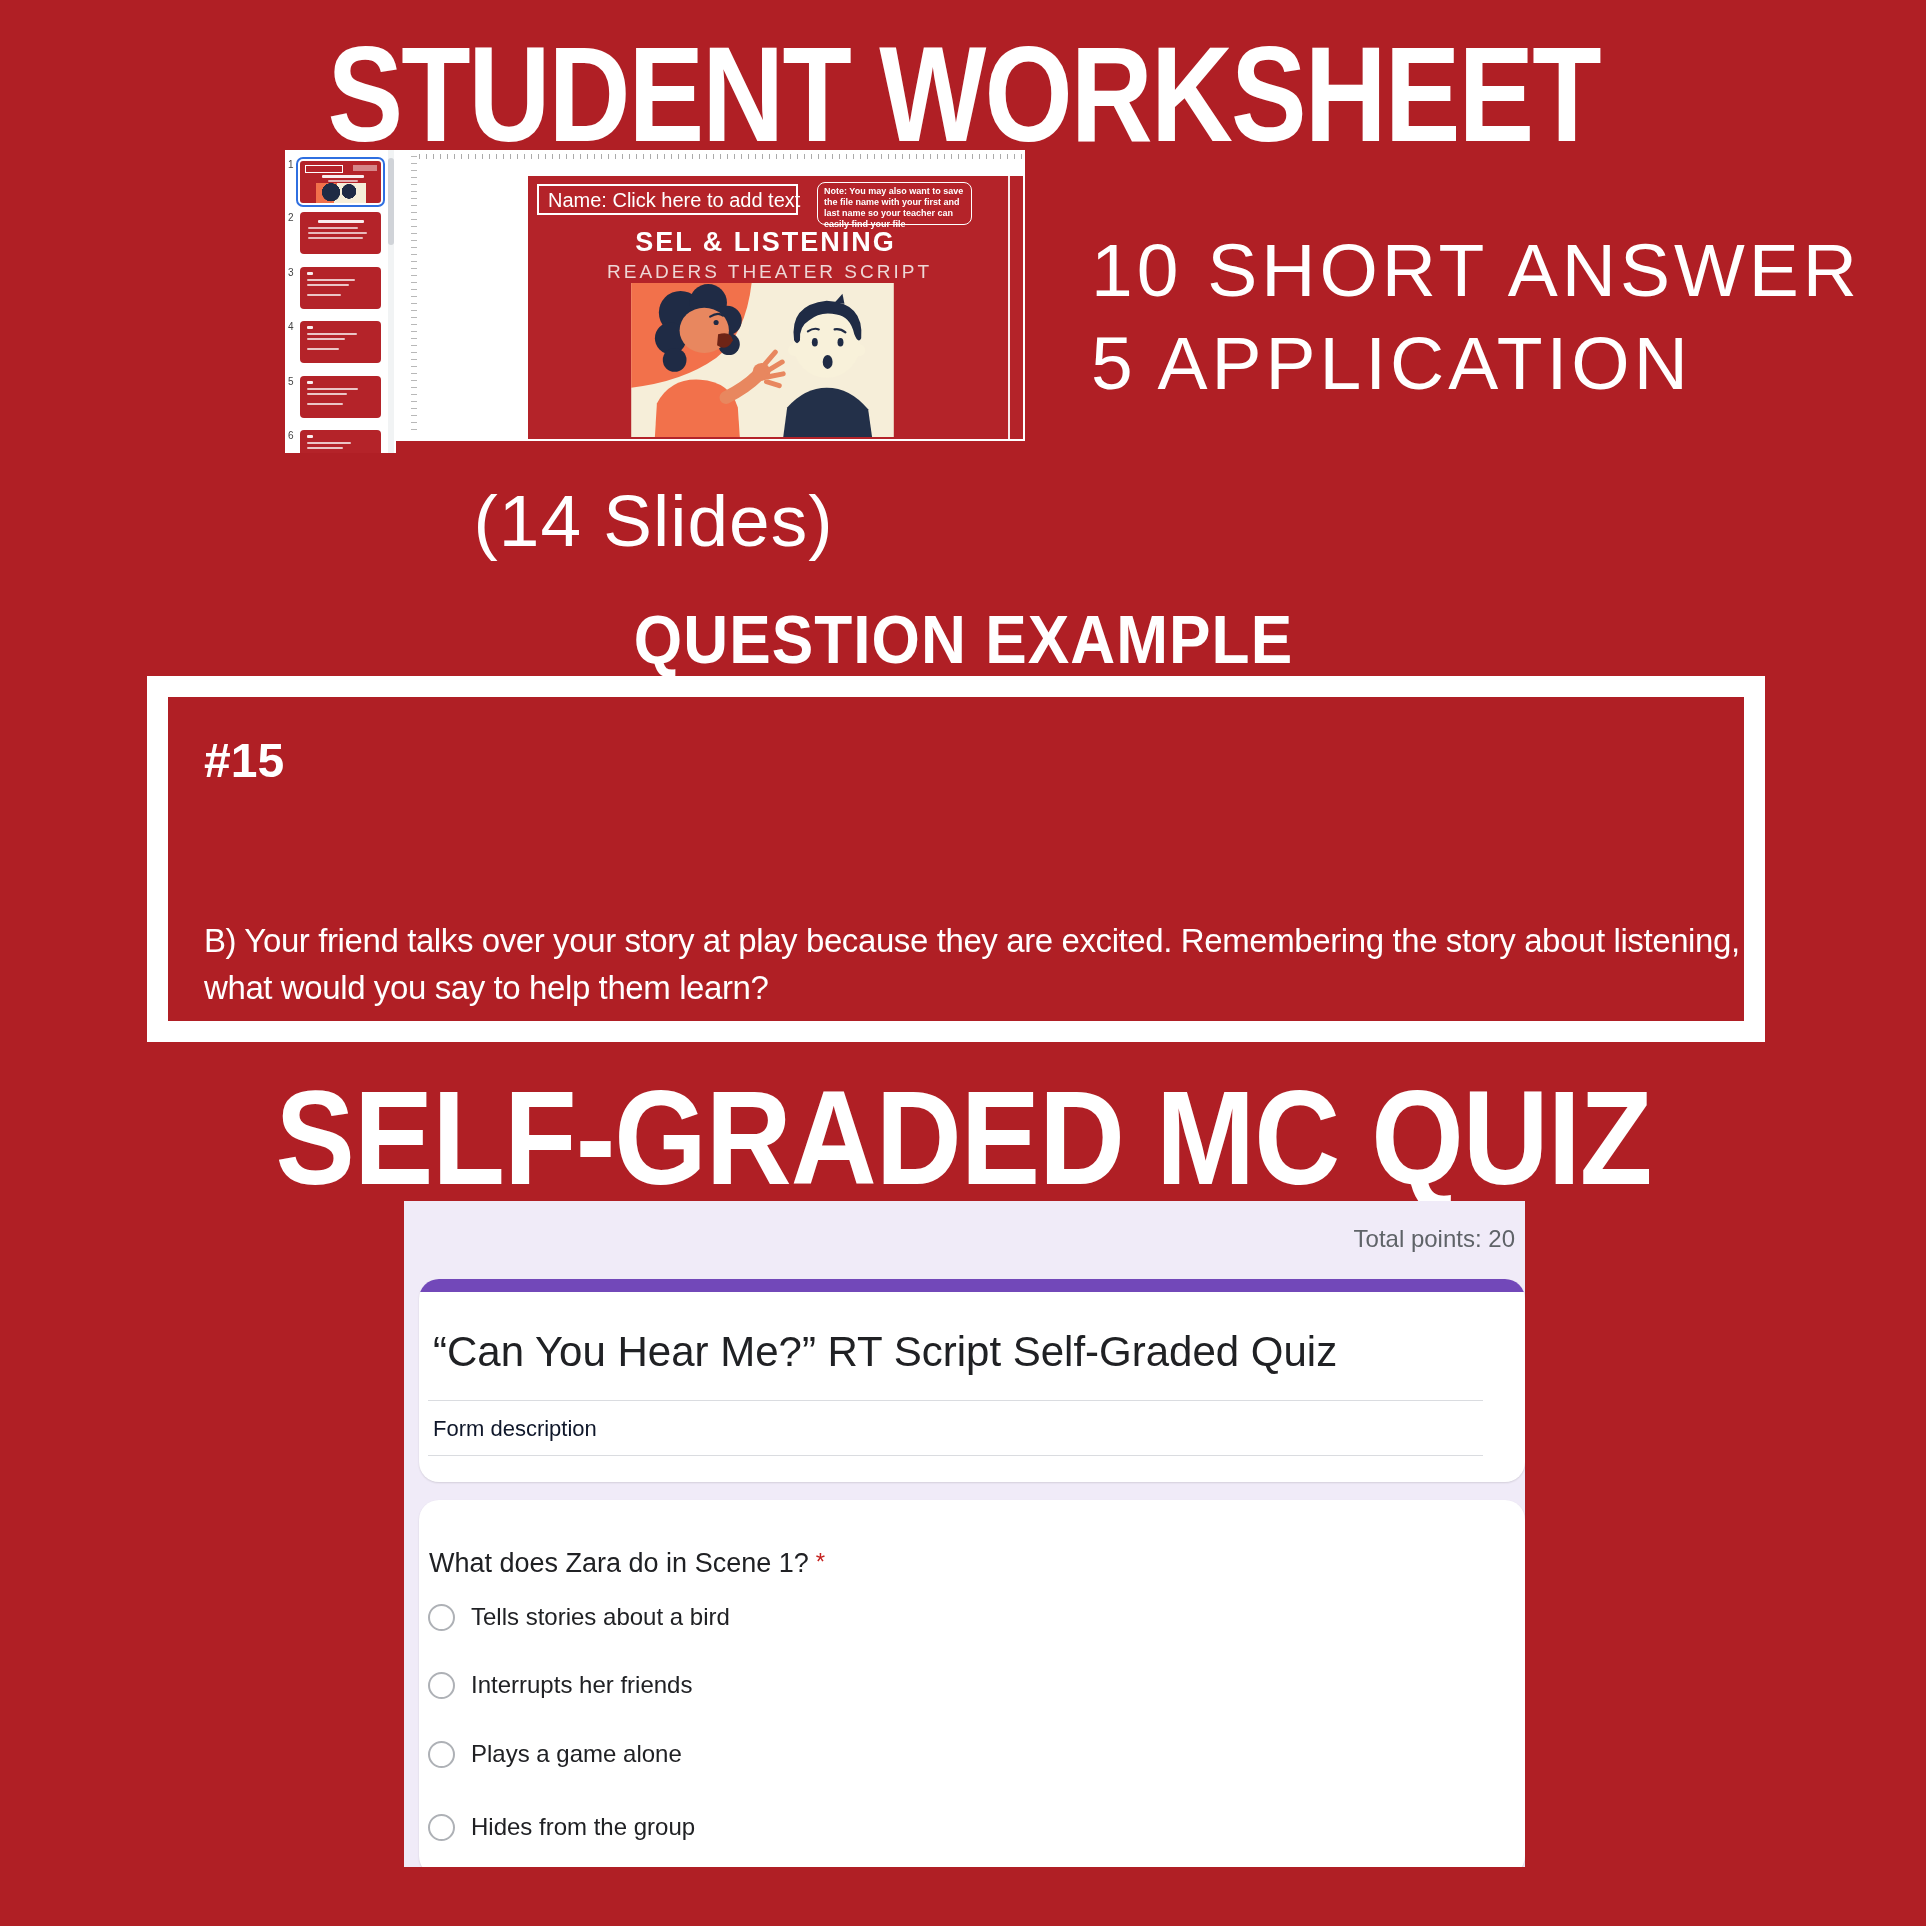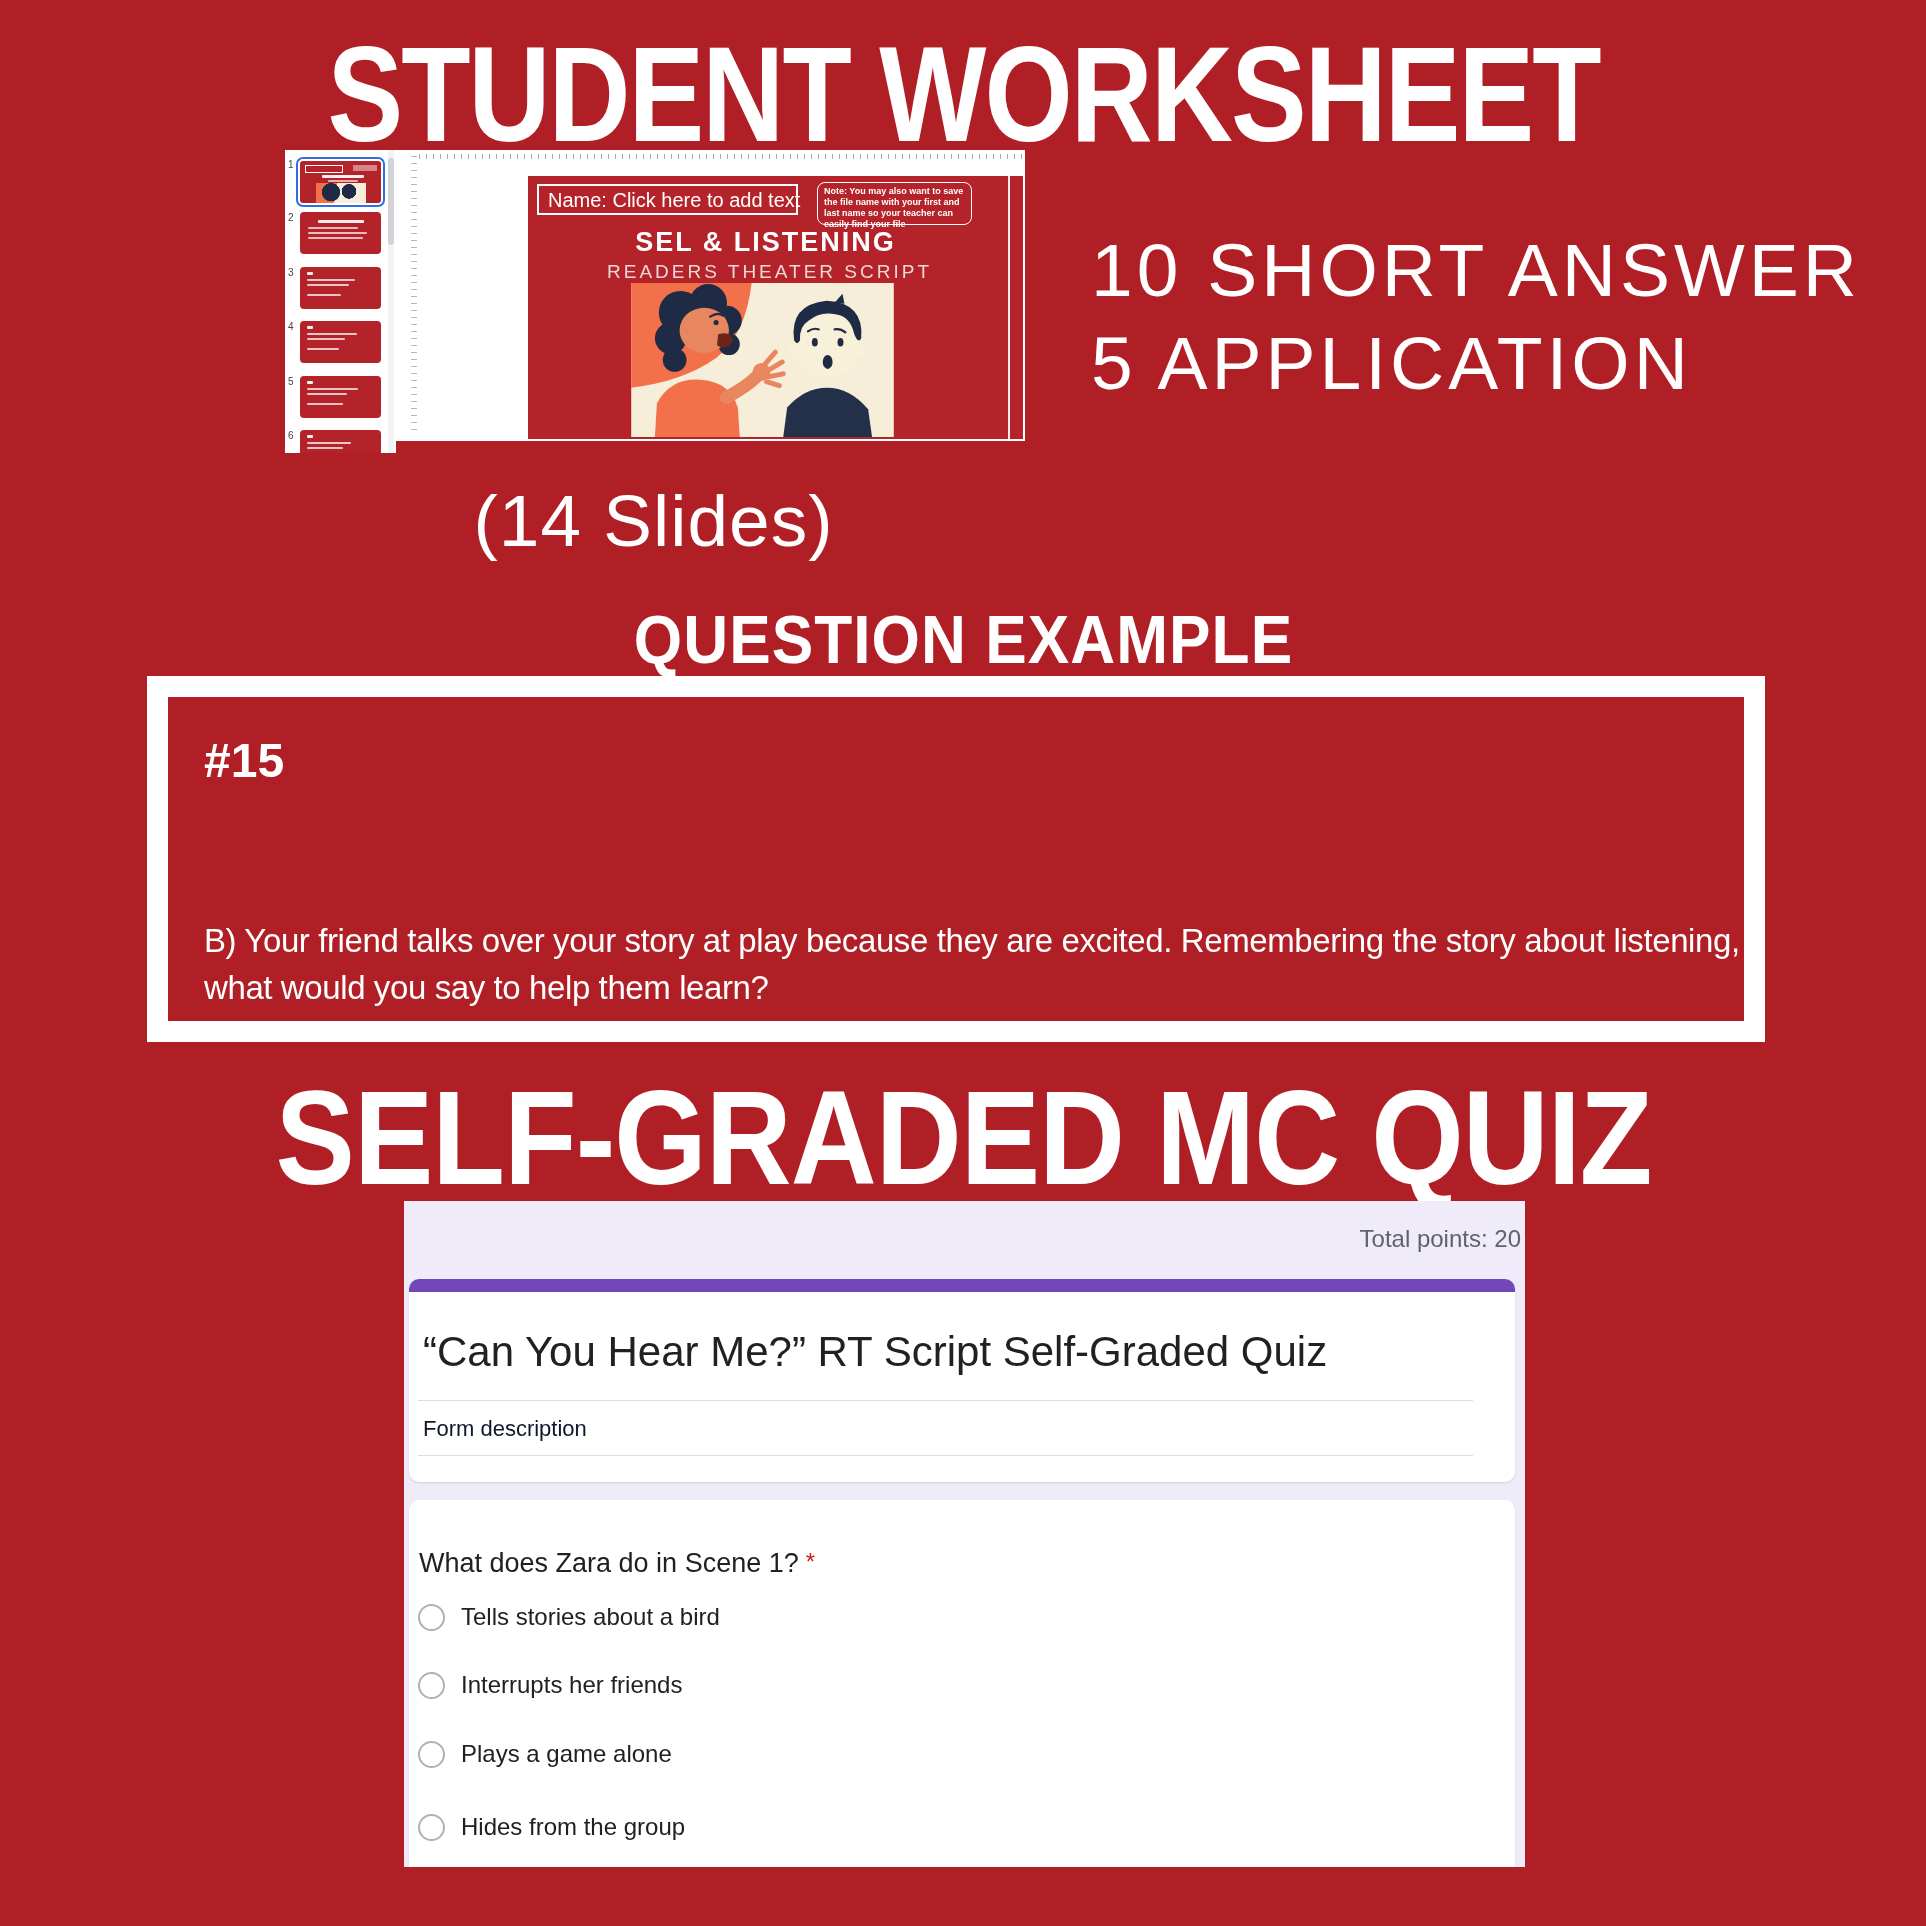--- a/index.html
+++ b/index.html
@@ -64,23 +64,23 @@
        letter-spacing:-0.4px;line-height:47px;}
 
   
   .forms-shot{left:404px;top:1201px;width:1121px;height:666px;background:#f0ebf8;overflow:hidden;}
   .tabbar{position:absolute;left:0;top:0;right:0;height:76px;background:#fff;
     display:flex;justify-content:center;align-items:center;gap:51px;font-size:25px;color:#3c4043;}
   .tab{position:relative;cursor:default;}
   .tab-active{color:#673ab7;}
   .tab-active::after{content:"";position:absolute;left:-10px;right:-10px;bottom:-15px;height:5px;
     background:#5e35b1;border-radius:3px;}
-  .total-points{position:absolute;right:4px;top:0;height:76px;display:flex;align-items:center;
+  .total-points{position:absolute;right:10px;top:0;height:76px;display:flex;align-items:center;
     font-size:24px;color:#5f6368;}
-  .card{position:absolute;left:5px;width:1106px;background:#fff;border-radius:10px;
+  .card{position:absolute;left:15px;width:1106px;background:#fff;border-radius:20px;
     box-shadow:0 1px 2px rgba(0,0,0,.12);overflow:hidden;}
   .card1{top:78px;height:203px;}
   .purple-bar{height:13px;background:#7248b9;}
   .form-title{margin:36px 0 0 14px;font-size:42px;color:#202124;}
   .divider{height:1px;background:#dadce0;margin:0 42px 0 9px;}
   .div1{margin-top:24px;}
   .div2{margin-top:13px;}
   .form-desc{margin:15px 0 0 14px;font-size:22px;color:#0f172a;}
   .card2{top:299px;height:376px;}
   .fq-text{position:absolute;left:10px;top:48px;font-size:27px;color:#202124;}

